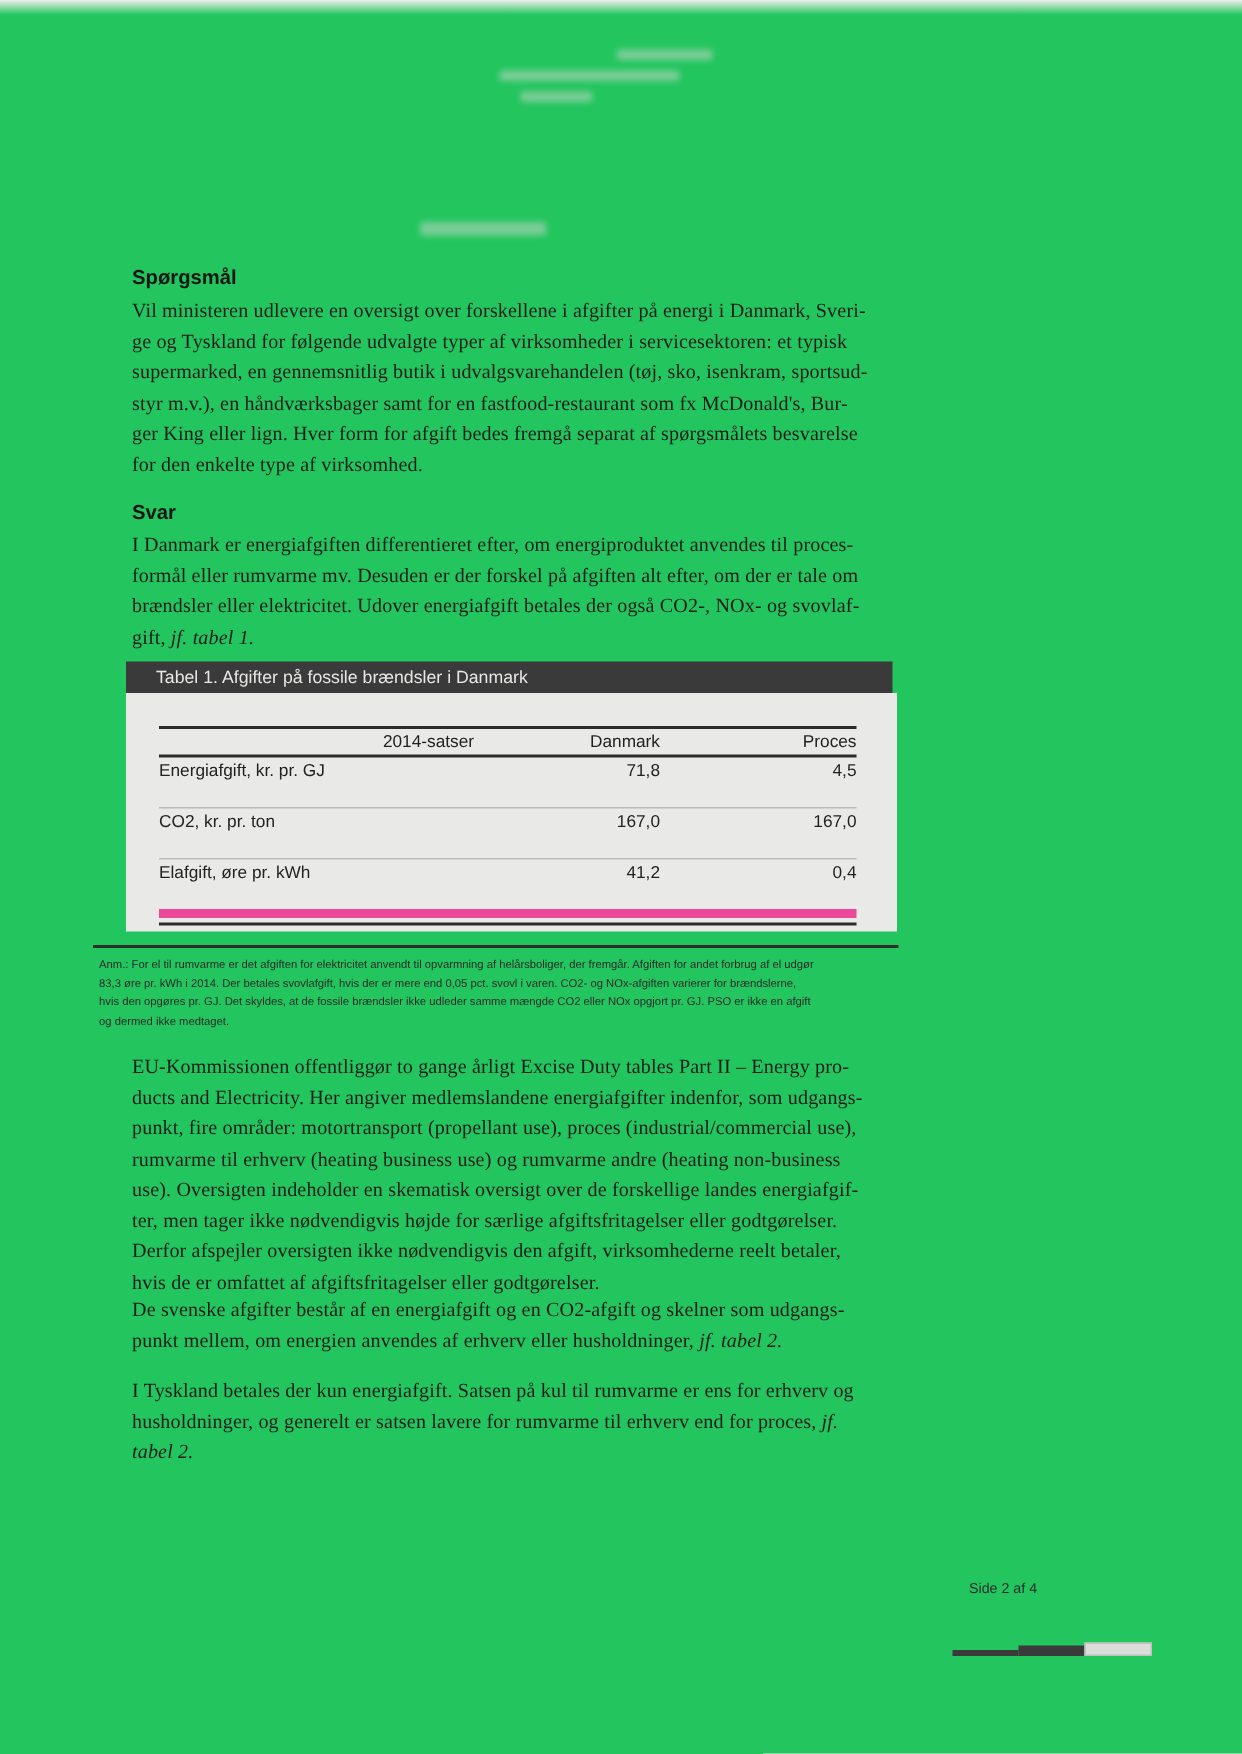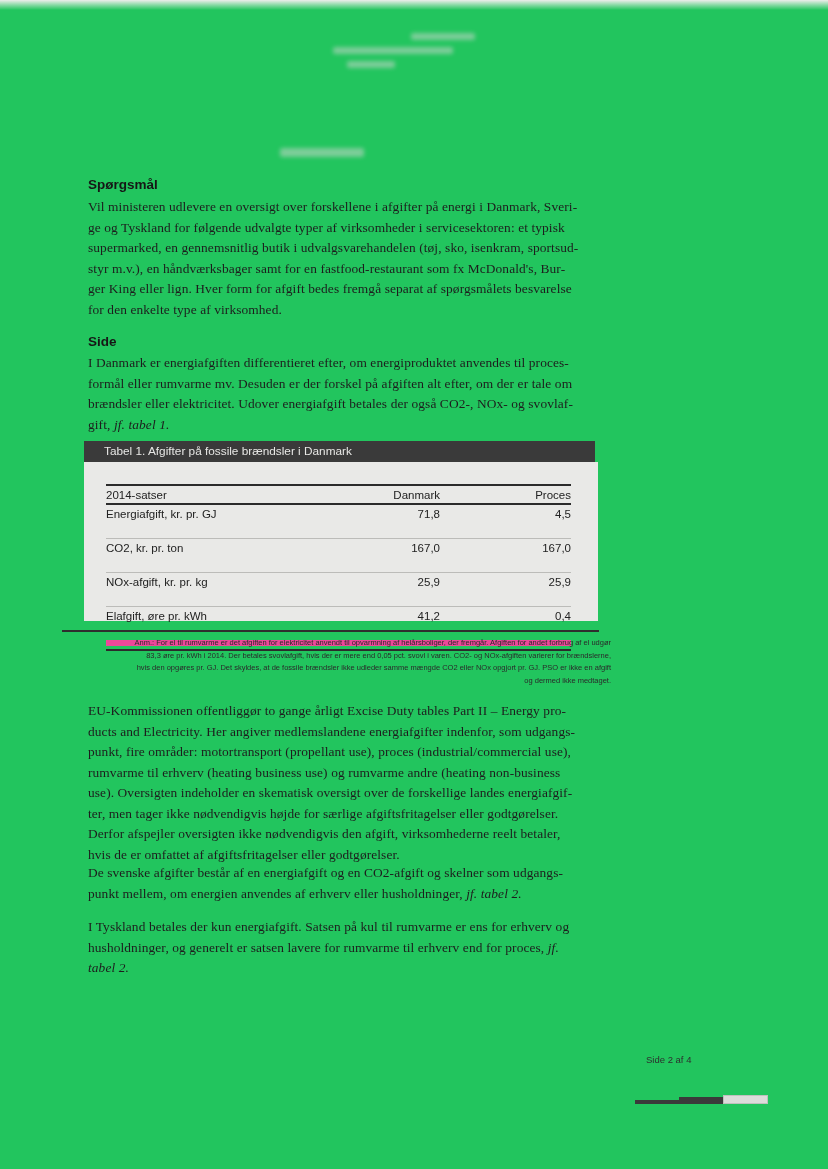--- a/index.html
+++ b/index.html
@@ -53,32 +53,32 @@
   .rule-heavy { height:2px; background:#2b2b2b; }
   .rule-heavy.below { margin-top:3px; }
   table.tbl {
     width:100%; border-collapse:collapse; table-layout:fixed;
     font-family:"Liberation Sans", sans-serif; font-size:11.5px; color:#222;
   }
   table.tbl col.c1 { width:210px; }
   table.tbl col.c2 { width:124px; }
   table.tbl col.c3 { width:131px; }
   table.tbl th {
-    text-align:left; font-weight:normal; padding:3px 0 2px;
+    text-align:right; font-weight:normal; padding:3px 0 2px;
     border-bottom:2px solid #2b2b2b;
   }
   table.tbl th.num, table.tbl td.num { text-align:right; }
   table.tbl td { padding:3px 0 18px; border-bottom:1px solid #bcbcb9; }
   table.tbl tr.last td { border-bottom:6px solid #ec4899; }
 
   .note-rule { margin-top:9px; margin-left:-26px; width:537px; height:2px; background:#2e2e2e; }
   .footnote {
     margin-top:5px; margin-left:-22px; width:545px;
     font-family:"Liberation Sans", sans-serif; font-size:7.5px;
-    line-height:12.6px; color:#2a2a2a; white-space:pre-line;text-align:right;
+    line-height:12.6px; color:#2a2a2a; white-space:pre-line;
   }
 
   
   .side-label {
     position:absolute; left:646px; top:1054px;
     font-family:"Liberation Sans", sans-serif; font-size:9.5px; color:#2e2e2e;
   }
   .footer-bars { position:absolute; left:635px; top:1095px; width:134px; height:10px; }
   .bar-seg { position:absolute; }
   .bar-seg.s1 { left:0;   top:5px; width:44px; height:4px; background:#3a3a3a; }
@@ -103,21 +103,21 @@
   <div class="content">
 
     <div class="hd">Spørgsmål</div>
     <p class="para p-question">Vil ministeren udlevere en oversigt over forskellene i afgifter på energi i Danmark, Sveri-
 ge og Tyskland for følgende udvalgte typer af virksomheder i servicesektoren: et typisk
 supermarked, en gennemsnitlig butik i udvalgsvarehandelen (tøj, sko, isenkram, sportsud-
 styr m.v.), en håndværksbager samt for en fastfood-restaurant som fx McDonald's, Bur-
 ger King eller lign. Hver form for afgift bedes fremgå separat af spørgsmålets besvarelse
 for den enkelte type af virksomhed.</p>
 
-    <div class="hd hd-svar">Side</div>
+    <div class="hd hd-svar">Svar</div>
     <p class="para p-answer"><span>I Danmark er energiafgiften differentieret efter, om energiproduktet anvendes til proces-
 formål eller rumvarme mv. Desuden er der forskel på afgiften alt efter, om der er tale om
 brændsler eller elektricitet. Udover energiafgift betales der også CO2-, NOx- og svovlaf-
 gift, </span><em>jf. tabel 1.</em></p>
 
     <div class="tablebox">
       <div class="tablebox-title">Tabel 1. Afgifter på fossile brændsler i Danmark</div>
       <div class="tablebox-body">
         <div class="rule-heavy"></div>
         <table class="tbl">
@@ -136,25 +136,20 @@
           <tbody>
             <tr>
               <td>Energiafgift, kr. pr. GJ</td>
               <td class="num">71,8</td>
               <td class="num">4,5</td>
             </tr>
             <tr>
               <td>CO2, kr. pr. ton</td>
               <td class="num">167,0</td>
               <td class="num">167,0</td>
-            </tr>
-            <tr>
-              <td>NOx-afgift, kr. pr. kg</td>
-              <td class="num">25,9</td>
-              <td class="num">25,9</td>
             </tr>
             <tr class="last">
               <td>Elafgift, øre pr. kWh</td>
               <td class="num">41,2</td>
               <td class="num">0,4</td>
             </tr>
           </tbody>
         </table>
         <div class="rule-heavy below"></div>
       </div>

